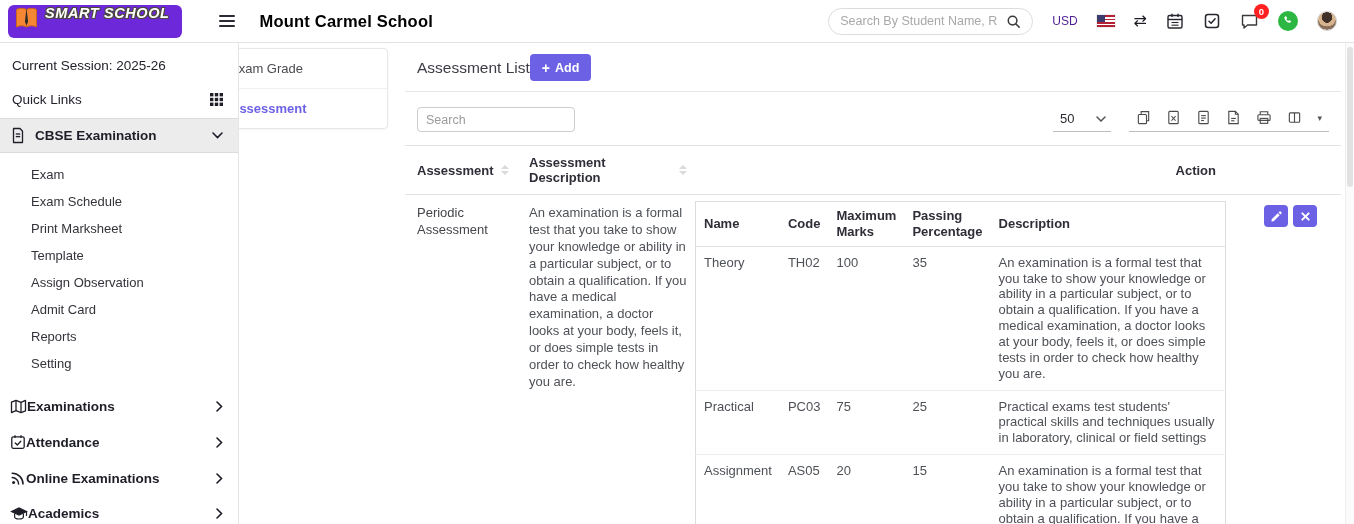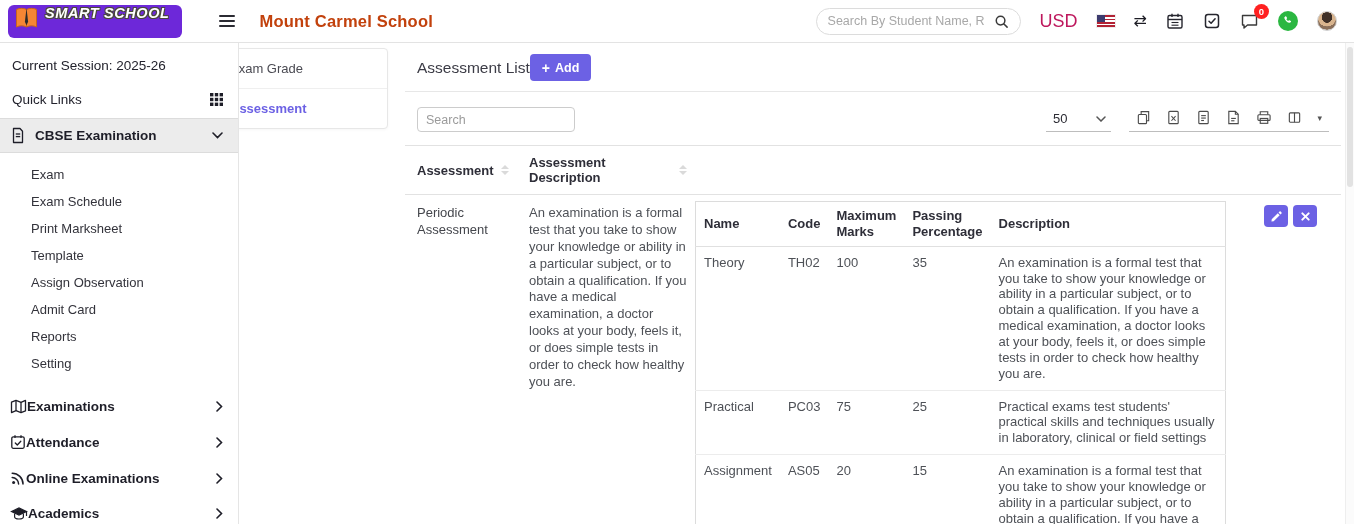--- a/index.html
+++ b/index.html
@@ -7,26 +7,26 @@
   body{font-family:"Liberation Sans",sans-serif;background:#fff;color:#33333d;position:relative;font-size:13px}
   svg{display:block}
 
   
   .topbar{position:absolute;top:0;left:0;right:0;height:43px;background:#fff;border-bottom:1px solid #e3e3e3;display:flex;align-items:center;z-index:6}
   .logo{margin-left:8px;height:33px;background:#6d28d9;border-radius:6px;display:flex;align-items:flex-start;gap:5px;padding:0 12px 0 5px;cursor:pointer}
   .logo-text{color:#fff;font-weight:bold;font-style:italic;font-size:14.5px;letter-spacing:.6px;white-space:nowrap;
     text-shadow:-1px -1px 0 #4a4a3a,1px -1px 0 #4a4a3a,-1px 1px 0 #4a4a3a,1px 1px 0 #4a4a3a}
   .hamburger{margin-left:33px;display:flex;flex-direction:column;gap:3px;cursor:pointer;padding:4px}
   .hamburger i{display:block;width:16px;height:2px;background:#2b2b33;border-radius:1px}
-  .school-title{margin-left:21px;font-size:16.5px;font-weight:bold;color:#c2410c;letter-spacing:.2px}
+  .school-title{margin-left:21px;font-size:16.5px;font-weight:bold;color:#000000;letter-spacing:.2px}
   .topbar-right{margin-left:auto;display:flex;align-items:center;gap:19px;padding-right:17px}
   .search-pill{width:205px;height:27px;border:1px solid #dcdcdc;border-radius:15px;display:flex;align-items:center;padding:0 11px;gap:7px;background:#fff}
   .search-pill input{border:none;outline:none;flex:1;min-width:0;font-size:12.5px;color:#1d4ed8;font-family:inherit;background:transparent}
   .search-pill input::placeholder{color:#a8a8a8}
-  .usd{font-size:18px;color:#be185d;cursor:pointer}
+  .usd{font-size:12px;color:#4c1d95;cursor:pointer}
   .flag{width:18px;height:12px;position:relative;cursor:pointer;background:repeating-linear-gradient(#b22234 0 1.75px,#fff 1.75px 3.5px);box-shadow:0 0 0 1px #eee}
   .flag::before{content:"";position:absolute;left:0;top:0;width:8px;height:6.5px;background:#3c3b6e}
   .swap-glyph{font-size:16px;color:#1c1c24;cursor:pointer;line-height:1}
   .top-icon{cursor:pointer}
   .chat-wrap{position:relative;cursor:pointer}
   .badge{position:absolute;top:-8px;right:-10px;background:#ff2121;color:#fff;border-radius:9px;min-width:15px;height:15px;font-size:9.5px;display:flex;align-items:center;justify-content:center;padding:0 4px;font-weight:bold}
   .wa{width:20px;height:20px;border-radius:50%;background:#2bb741;display:flex;align-items:center;justify-content:center;cursor:pointer}
   .avatar{width:20px;height:20px;border-radius:50%;border:1px solid #cfcfcf;cursor:pointer;
     background:radial-gradient(circle at 50% 30%,#3f3028 0 34%,#d8b48e 35% 58%,#8a6f5a 59% 78%,#c9c2bb 79%)}
 
@@ -53,21 +53,21 @@
   .content{position:absolute;left:405px;top:43px;width:936px;bottom:0;background:#fff}
   .content-head{display:flex;align-items:center;padding:11px 12px 10px;border-bottom:1px solid #e7e7e7}
   .page-title{font-size:15.5px;font-weight:normal;color:#3c3c46}
   .add-btn{background:#6c61e4;color:#fff;border:none;border-radius:4px;height:27px;padding:0 12px;font-size:12.5px;font-weight:bold;display:flex;align-items:center;gap:5px;cursor:pointer;font-family:inherit}
   .add-btn .plus{font-size:14px;font-weight:bold;line-height:1}
 
   .toolbar{display:flex;align-items:flex-end;justify-content:space-between;padding:15px 12px 0}
   .tbl-search{width:158px;height:25px;border:1px solid #ccc;border-radius:4px;padding:0 8px;font-size:12.5px;color:#555;outline:none;font-family:inherit}
   .tbl-search::placeholder{color:#9b9b9b}
   .toolbar-right{display:flex;align-items:flex-end}
-  .pagesize{display:flex;align-items:center;gap:29px;border-bottom:1px solid #bdbdbd;padding:2px 5px 5px 7px;margin-right:18px;font-size:13px;color:#2c2c34;cursor:pointer}
+  .pagesize{display:flex;align-items:center;gap:22px;border-bottom:1px solid #bdbdbd;padding:2px 5px 5px 7px;margin-right:18px;font-size:13px;color:#2c2c34;cursor:pointer}
   .dt-icons{display:flex;align-items:center;gap:15px;border-bottom:1px solid #bdbdbd;padding:0 7px 6px}
   .dt-icons .icon{cursor:pointer}
   .caret-glyph{font-size:9px;color:#555;cursor:pointer}
 
   
   .grid-table{margin-top:13px}
   .thead,.trow{display:grid;grid-template-columns:112px 178px 545px 1fr}
   .thead{border-top:1px solid #e2e2e2;border-bottom:1px solid #e2e2e2;font-weight:bold;font-size:13px;color:#2e2e38}
   .th{padding:9px 8px 9px 12px;display:flex;align-items:center;gap:7px}
   .th.action{justify-content:flex-end;padding-right:24px}
@@ -349,20 +349,23 @@
             <i class="up"></i>
             <i class="down"></i>
           </span>
       </div>
       <div class="th">
         <span>Assessment Description</span>
         <span class="sort">
             <i class="up"></i>
             <i class="down"></i>
           </span>
+      </div>
+      <div class="th action">
+        <span>Action</span>
       </div>
     </div>
 
     <div class="trow">
       <div class="td first">Periodic Assessment</div>
       <div class="td">An examination is a formal test that you take to show your knowledge or ability in a particular subject, or to obtain a qualification. If you have a medical examination, a doctor looks at your body, feels it, or does simple tests in order to check how healthy you are.</div>
       <div class="td type-cell">
         <table class="nested">
           <thead>
             <tr>

